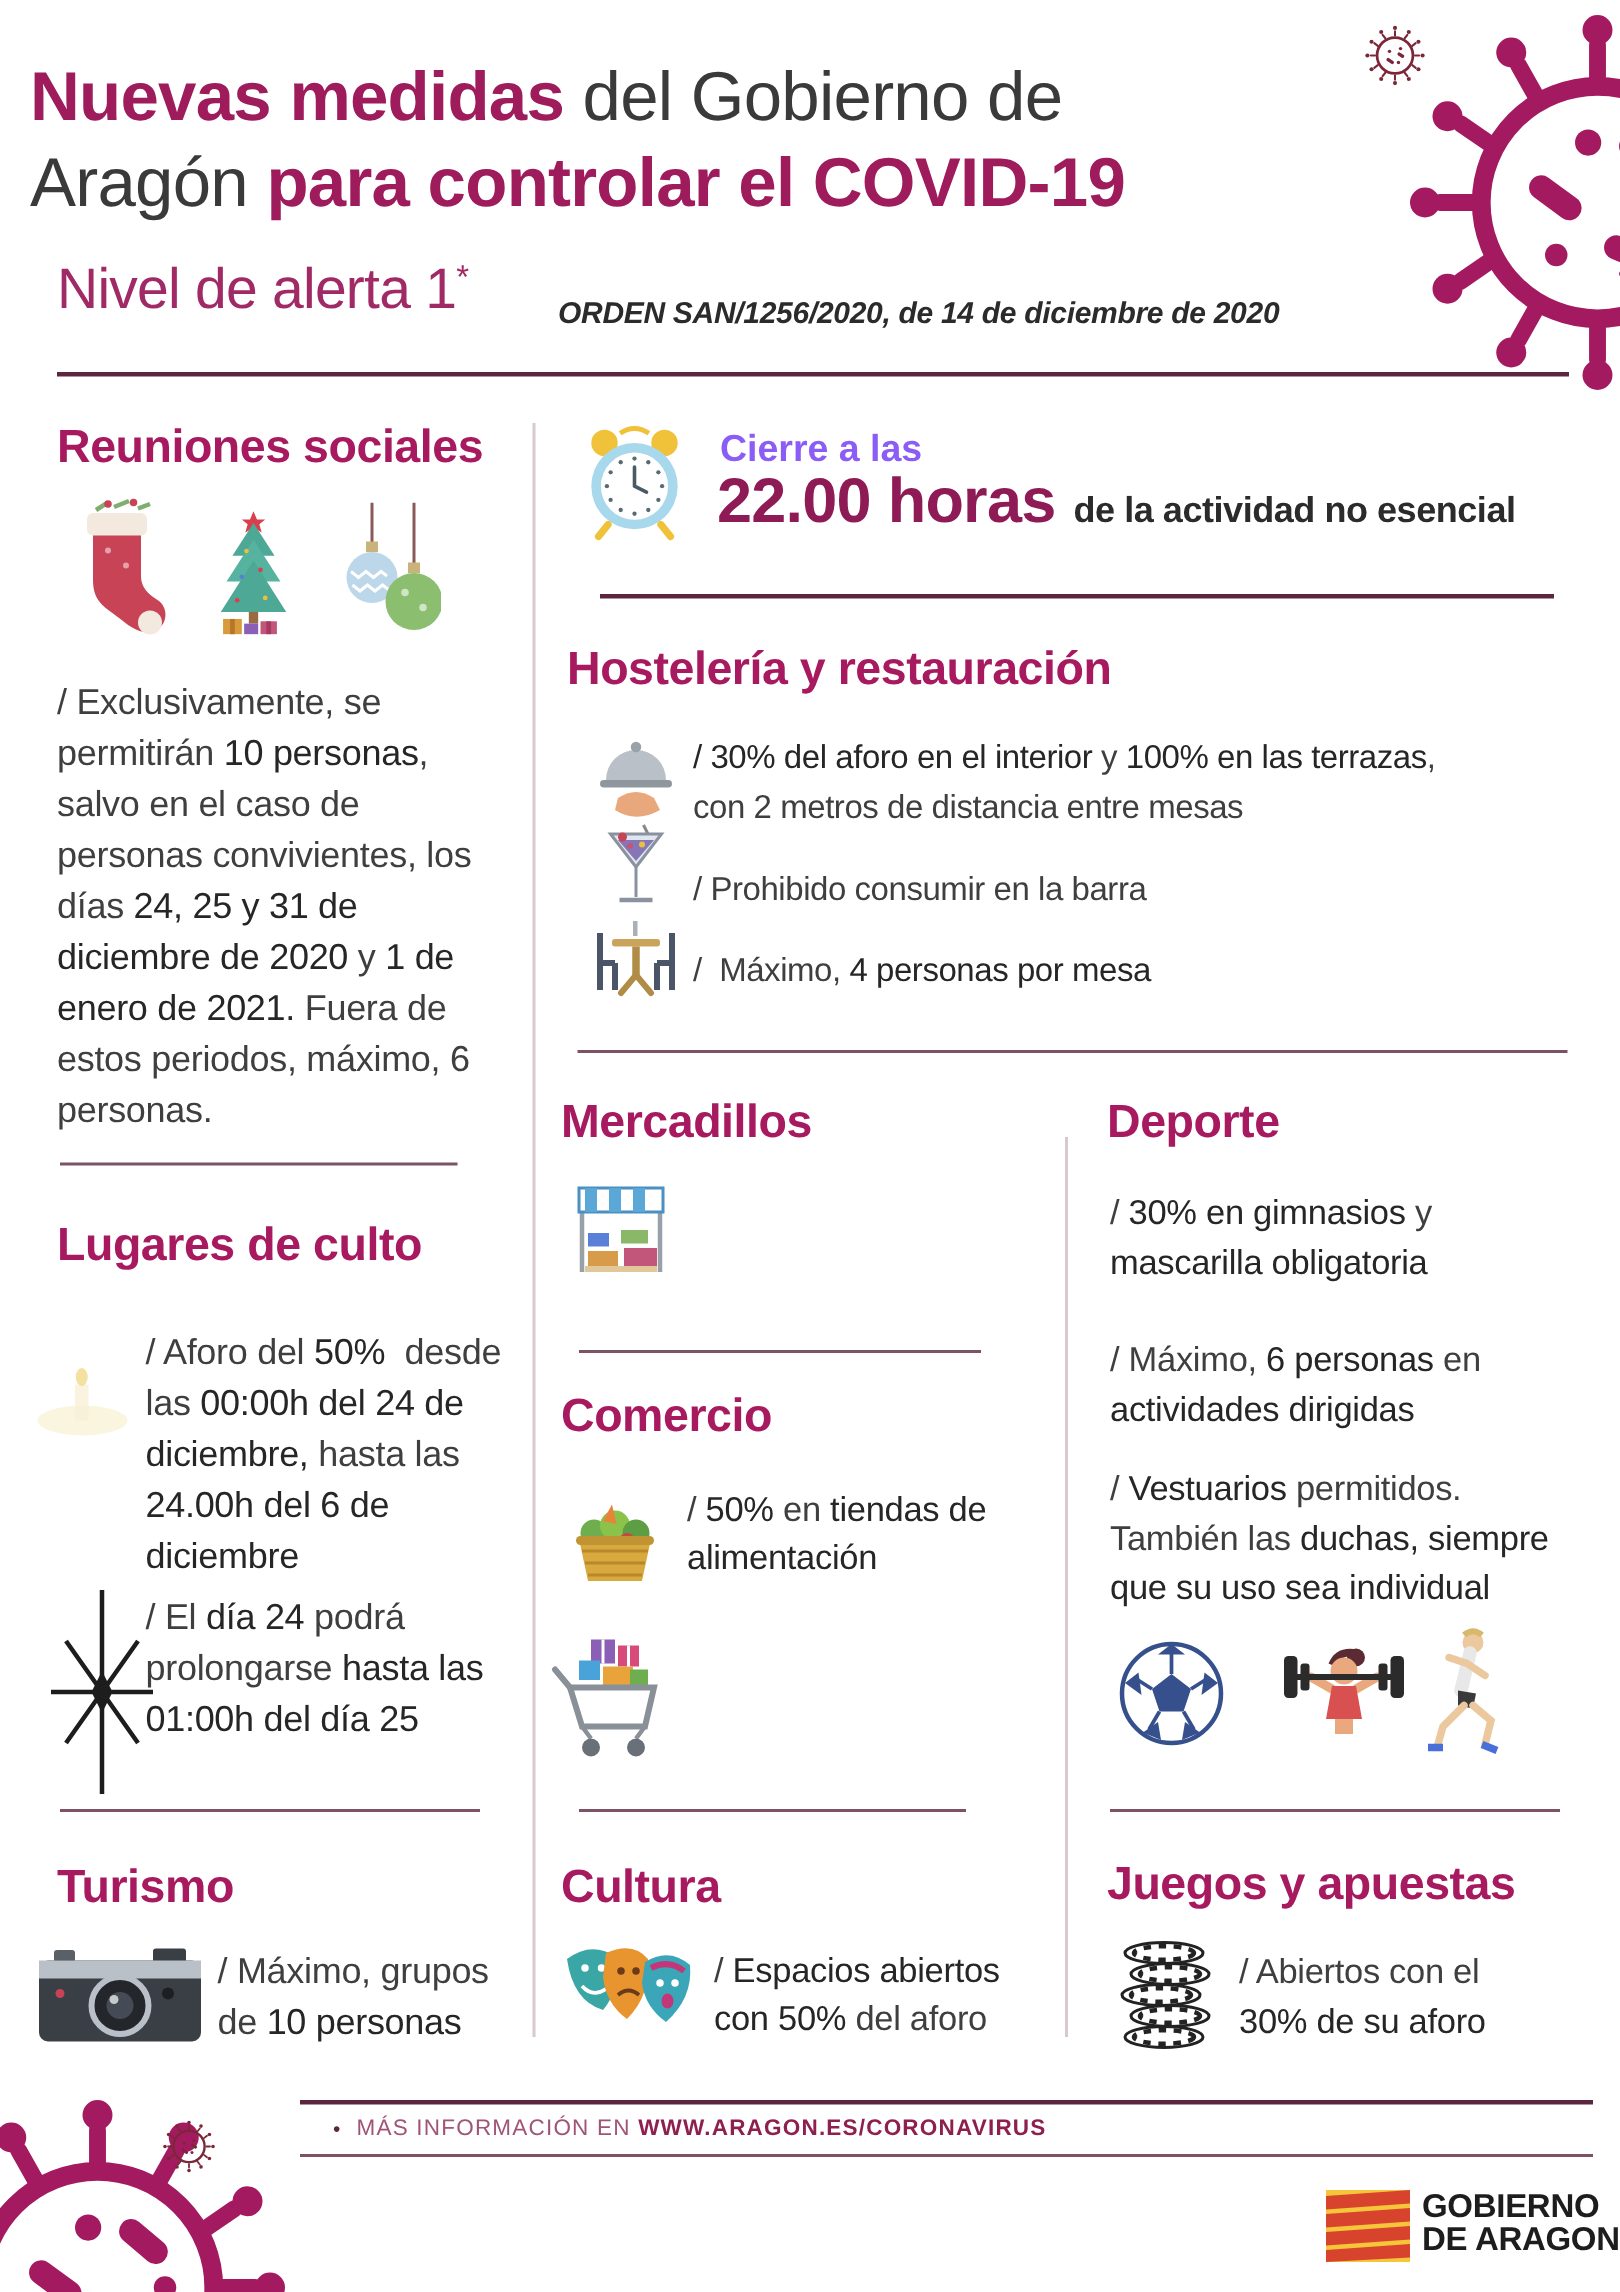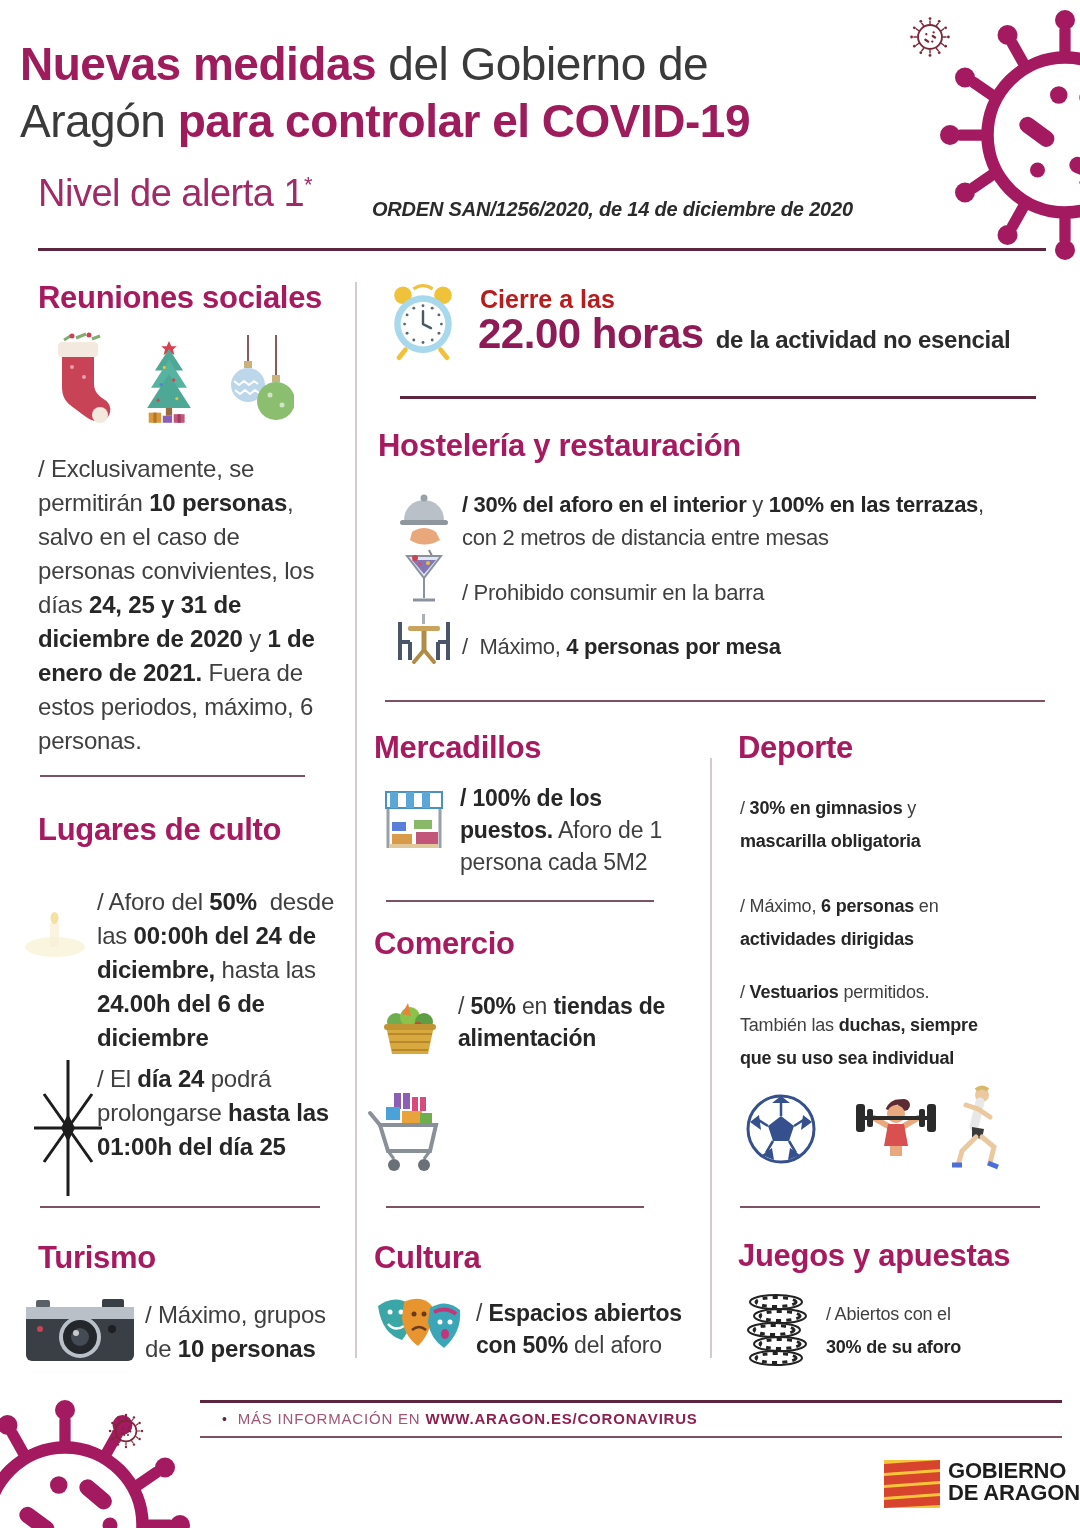--- a/index.html
+++ b/index.html
@@ -7,27 +7,27 @@
         font-family:"Liberation Sans",sans-serif;color:#3f3f3f}
   .abs{position:absolute}
   .title{font-size:46px;line-height:57px;font-weight:400;color:#3a3a3a;white-space:pre-wrap;letter-spacing:-0.5px}
   .nivel{font-size:38px;font-weight:400;color:#a02a66;letter-spacing:-0.5px}
   .nivel sup{font-size:22px}
   .order{font-size:20px;font-style:italic;font-weight:700;color:#2b2b2b;letter-spacing:-0.2px}
   .h2{font-size:31px;font-weight:700;color:#a81a5f;letter-spacing:-0.3px}
   .txt{font-size:24px;line-height:34px;color:#3f3f3f;white-space:pre-wrap;letter-spacing:-0.2px}
   .txt-m{font-size:23px;line-height:32px}
   .txt-h{font-size:22px;line-height:33px;letter-spacing:-0.3px}
-  .txt-r{font-size:18px;line-height:33px}
-  .r-b{font-weight:700;color:#262626}
+  .txt-r{font-size:23px;line-height:33px}
+  .r-b{font-weight:400;color:#262626}
   .r-m{font-weight:700;color:#9e1b5c}
   .rule{position:absolute;height:2px;background:#7d5264}
   .rule3{height:3px;background:#5c2640}
   .vrule{position:absolute;width:2px;background:#d6c9cf}
-  .cierre-lead{font-size:25px;font-weight:700;color:#b91c1c}
+  .cierre-lead{font-size:25px;font-weight:700;color:#8b5cf6}
   .time{font-size:42px;font-weight:700;color:#8e1b56;letter-spacing:-0.5px}
   .cierre-suffix{font-size:24px;font-weight:700;color:#2b2b2b;letter-spacing:-0.3px}
   .footer-note{font-size:15px;letter-spacing:0.8px;color:#a05577;display:flex;align-items:center}
   .f-bullet{color:#5c2640;margin-right:10px;font-size:14px}
   .f-url{font-weight:700;color:#8e2050;margin-left:5px}
   .logo-text{font-size:22px;line-height:22px;font-weight:700;color:#1d1d1d;letter-spacing:-0.2px}
 </style>
 </head>
 <body>
 
@@ -264,23 +264,20 @@
     <rect x="4" y="4" width="56" height="16" fill="#ffffff" stroke="#4a90c2" stroke-width="2"></rect>
     <rect x="8" y="4" width="8" height="16" fill="#5aa7d8"></rect>
       <rect x="24" y="4" width="8" height="16" fill="#5aa7d8"></rect>
       <rect x="40" y="4" width="8" height="16" fill="#5aa7d8"></rect>
     <rect x="10" y="34" width="14" height="9" fill="#5a7fd8"></rect>
     <rect x="32" y="32" width="18" height="9" fill="#88b868"></rect>
     <rect x="10" y="46" width="20" height="10" fill="#d79b4a"></rect>
     <rect x="34" y="44" width="22" height="12" fill="#c2557a"></rect>
     <rect x="8" y="56" width="48" height="4" fill="#e0c89a"></rect>
   </svg>
-  <div class="abs txt txt-m" style="left:460px;top:782px"><span class="r-b">/ 100% de los
-puestos.</span><span> Aforo de 1
-persona cada 5M2</span></div>
 
   <div class="rule" style="left:386px;top:900px;width:268px"></div>
 
   <div class="abs h2" style="left:374px;top:926px">Comercio</div>
   <svg class="abs" style="left:376px;top:990px;width:68px;height:68px" viewBox="0 0 68 68">
     <path d="M20,36 Q34,8 48,36" stroke="#c9a227" stroke-width="5" fill="none"></path>
     <circle cx="20" cy="32" r="9" fill="#6fae4e"></circle>
       <circle cx="34" cy="27" r="10" fill="#8bc34a"></circle>
       <circle cx="48" cy="32" r="9" fill="#5d9e44"></circle>
     <polygon points="26,24 32,13 35,26" fill="#e8833a"></polygon>

